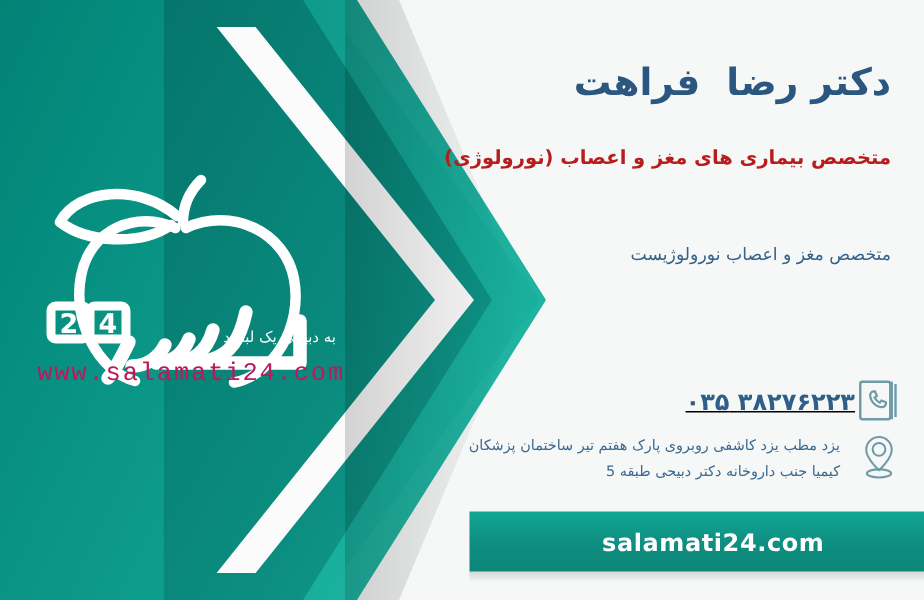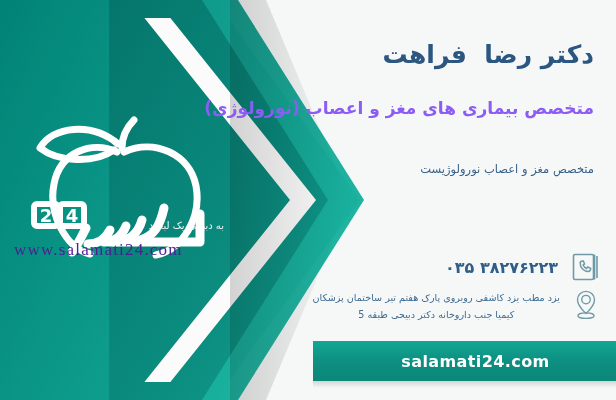--- a/index.html
+++ b/index.html
@@ -63,69 +63,69 @@
   }
   .logo svg{display:block;width:100%;height:100%;}
   .logo-tag{
     position:absolute;right:6px;top:112px;
     color:#ffffff;font-size:10px;letter-spacing:.6px;
     direction:rtl;opacity:.95;
     font-family:"DejaVu Sans",sans-serif;
   }
   .logo-url{
     position:absolute;left:0;right:0;top:132px;
-    text-align:left;color:#4c1d95;
+    text-align:right;color:#be185d;
     font-size:17px;letter-spacing:1.2px;
-    font-family:Liberation Serif, serif;
+    font-family:Liberation Mono, monospace;
   }
 
   
   .content{
     position:absolute;right:0;top:0;width:330px;height:400px;
     direction:rtl;text-align:right;
   }
   .doc-name{
     position:absolute;right:22px;top:40px;
     color:#2a5680;font-size:25px;font-weight:bold;
     white-space:pre;
     letter-spacing:0px;
     margin-left:12px;
   }
   .spec-1{
     position:absolute;right:22px;top:98px;
-    color:#8b5cf6;font-size:17px;font-weight:bold;
+    color:#b91c1c;font-size:13px;font-weight:bold;
     white-space:nowrap;
   }
   .spec-2{
     position:absolute;right:22px;top:133px;
     color:#35618a;font-size:11.5px;
     white-space:nowrap;
     margin-top:29px;
   }
 
   
   .row-phone{
     position:absolute;right:14px;top:250px;
-    display:flex;align-items:center;gap:12px;
+    display:flex;align-items:center;text-decoration:underline;
   }
   .icon-box{width:32px;height:34px;flex:0 0 auto;}
   .icon-box svg{display:block;width:100%;height:100%;}
   .phone-num{
     color:#2f5f88;font-size:16px;font-weight:bold;
     letter-spacing:.6px;white-space:nowrap;
   }
 
   
   .row-addr{
     position:absolute;right:14px;top:288px;
     display:flex;align-items:flex-start;gap:10px;
   }
   .addr-lines{padding-top:1px;}
   .addr-line{
-    color:#3a6a92;font-size:9.6px;line-height:17px;white-space:nowrap;text-align:center;
+    color:#3a6a92;font-size:9.6px;line-height:17px;white-space:nowrap;
   }
 
   
   .footer{
     position:absolute;left:313px;top:341px;width:325px;height:40px;
     background:linear-gradient(180deg,#12a795 0%,#0e9082 48%,#0c8678 100%);
     display:flex;align-items:center;justify-content:center;
   }
   .footer-txt{
     color:#ffffff;font-size:16px;font-weight:bold;letter-spacing:.4px;

